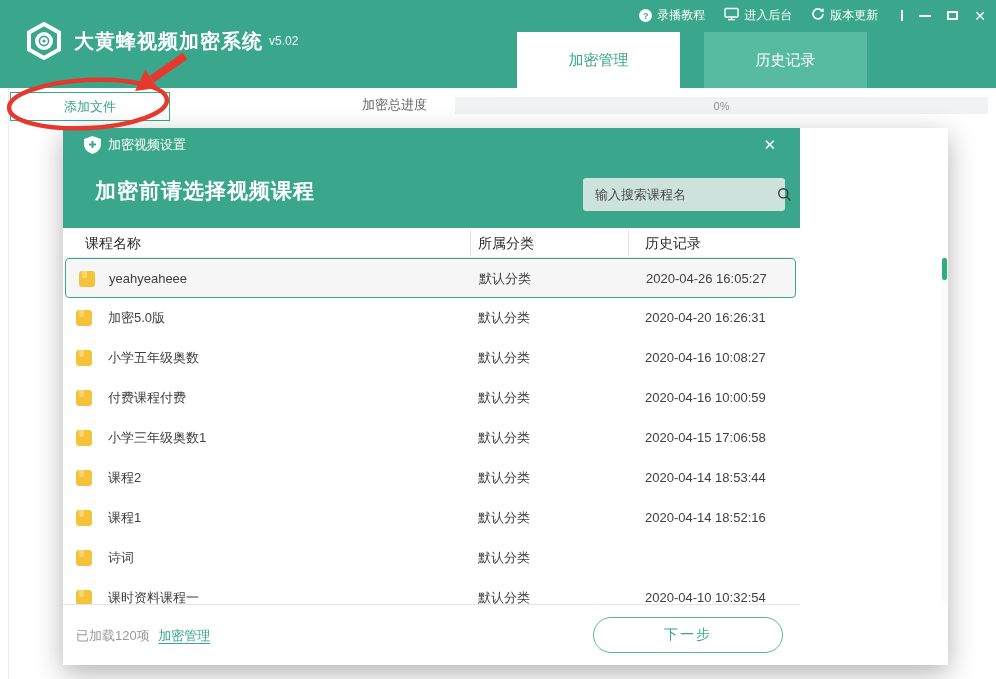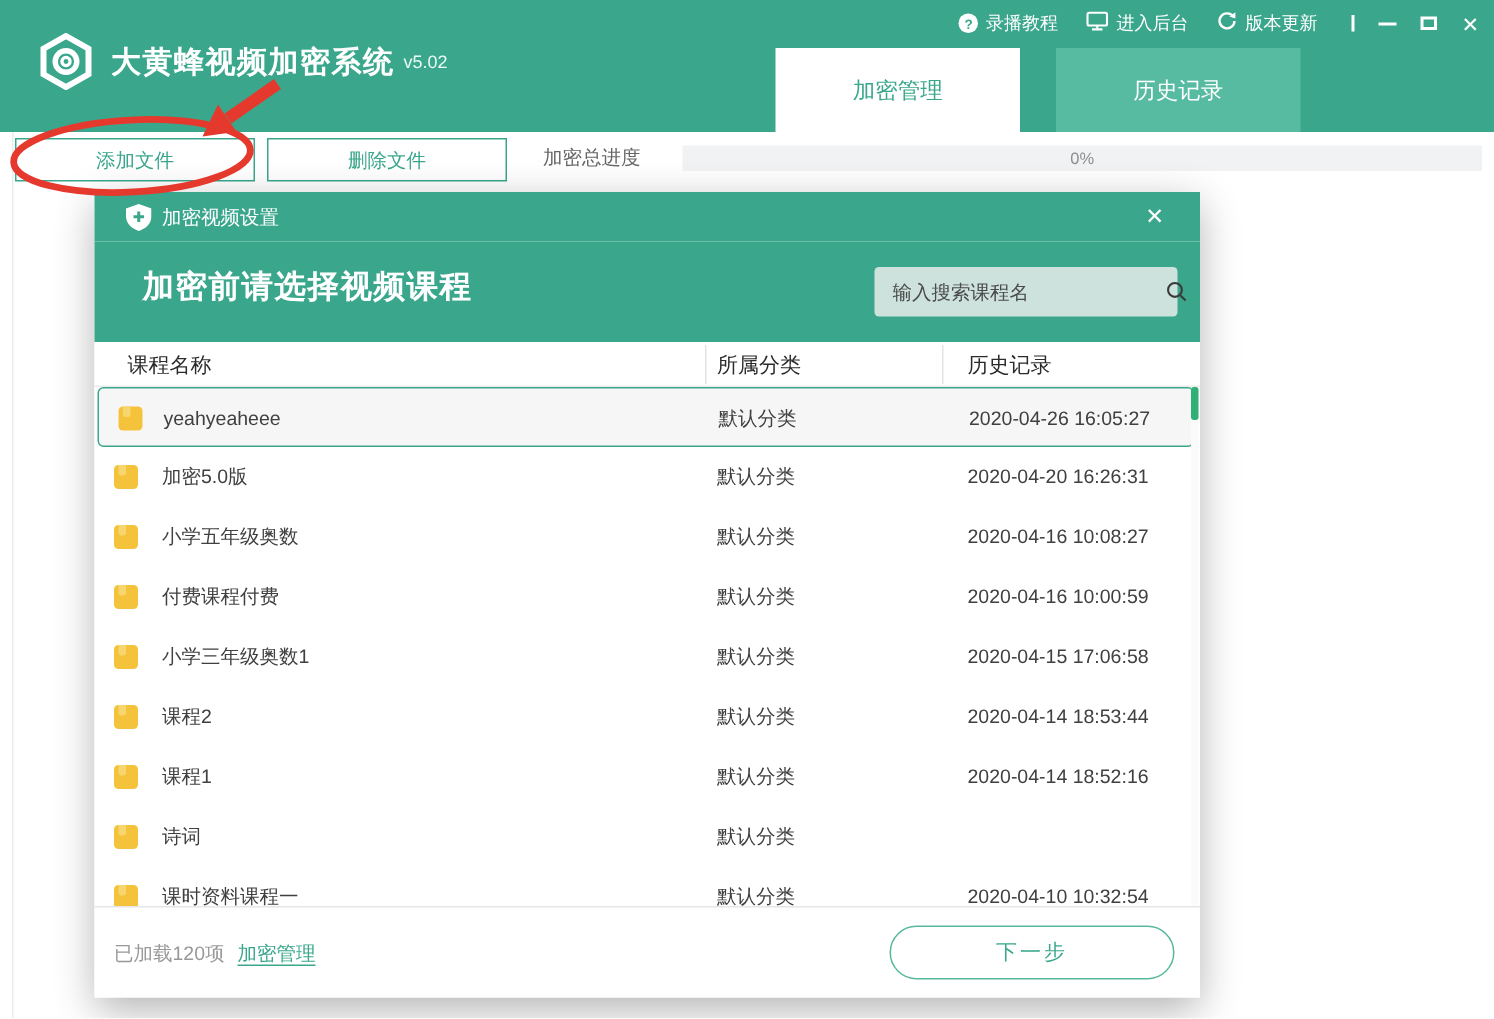--- a/index.html
+++ b/index.html
@@ -36,21 +36,21 @@
           display:flex; align-items:center; justify-content:center; cursor:pointer; }
   .tbtn.add { left:10px; } .tbtn.del { left:178px; }
   .prog-label { position:absolute; left:362px; top:0; height:34px; line-height:34px; color:#666; font-size:13px; }
   .prog { position:absolute; left:455px; top:9px; width:533px; height:17px; background:#f1f2f4;
           display:flex; align-items:center; justify-content:center; }
   .prog span { font-size:11px; color:#8f8f8f; }
 
   .left-edge-line { position:absolute; left:8px; top:88px; width:1px; height:591px; background:#ececec; }
 
   
-  .dialog { position:absolute; left:63px; top:128px; width:737px; height:537px; background:#fff;
+  .dialog { position:absolute; left:63px; top:128px; width:885px; height:537px; background:#fff;
             box-shadow:0 8px 26px rgba(0,0,0,.30); z-index:5; }
   .dlg-head { position:absolute; left:0; top:0; width:737px; height:33px; background:#3aa78c; }
   .dlg-head .shield { position:absolute; left:21px; top:8px; }
   .dlg-title { position:absolute; left:45px; top:0; height:33px; line-height:33px; color:#fff; font-size:13px; }
   .dlg-close { position:absolute; right:24px; top:0; height:33px; line-height:33px; color:#fff;
                font-size:15px; cursor:pointer; }
   .dlg-hero { position:absolute; left:0; top:33px; width:737px; height:67px; background:#3aa78c; }
   .dlg-heading { position:absolute; left:32px; top:16px; color:#fff; font-size:21px; font-weight:bold; letter-spacing:1px; }
   .searchbox { position:absolute; left:520px; top:17px; width:202px; height:33px; background:#cde2dc;
                border-radius:3px; display:flex; align-items:center; }
@@ -146,21 +146,20 @@
     </div>
 
     <div class="tabs">
       <div class="tab active">加密管理</div>
       <div class="tab inactive">历史记录</div>
     </div>
   </div>
 
   <div class="toolbar">
     <div class="tbtn add">添加文件</div>
-    <div class="tbtn del">删除文件</div>
     <div class="prog-label">加密总进度</div>
     <div class="prog">
       <span>0%</span>
     </div>
   </div>
 
   <div class="left-edge-line"></div>
 
   <div class="dialog">
     <div class="dlg-head">

